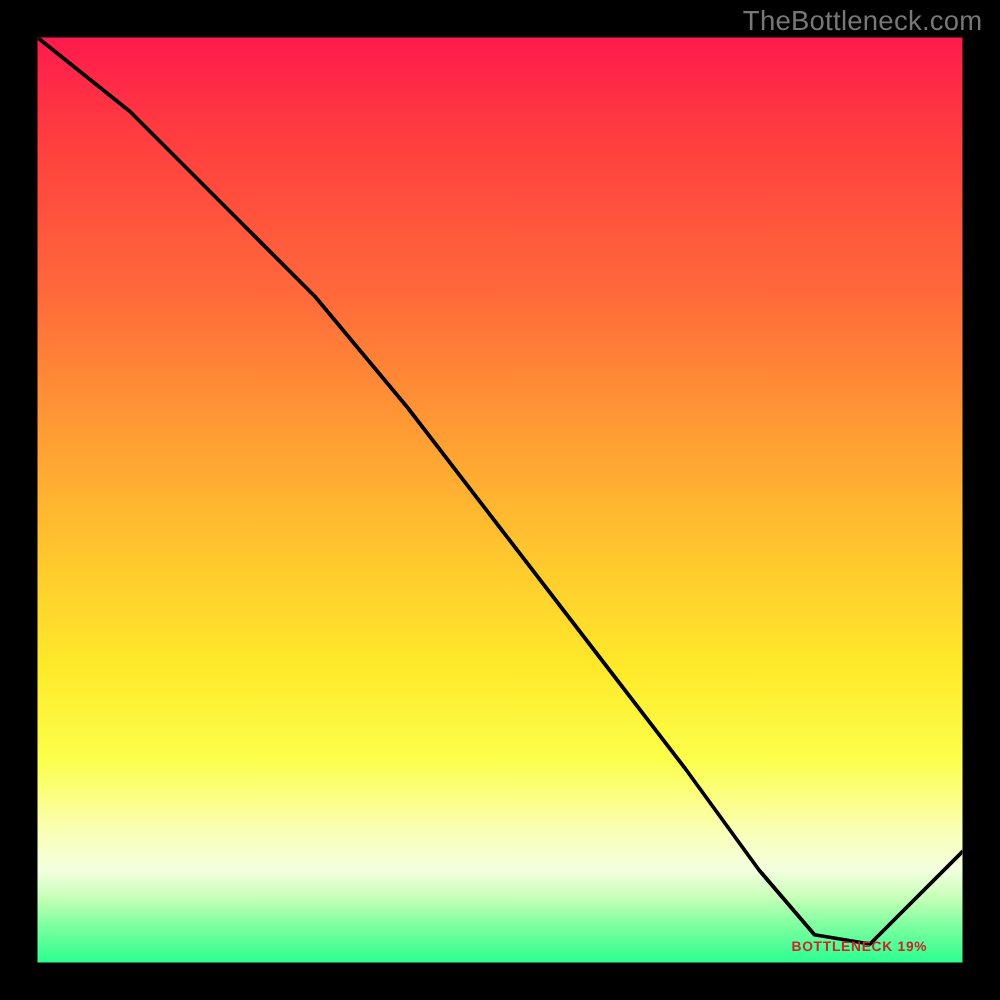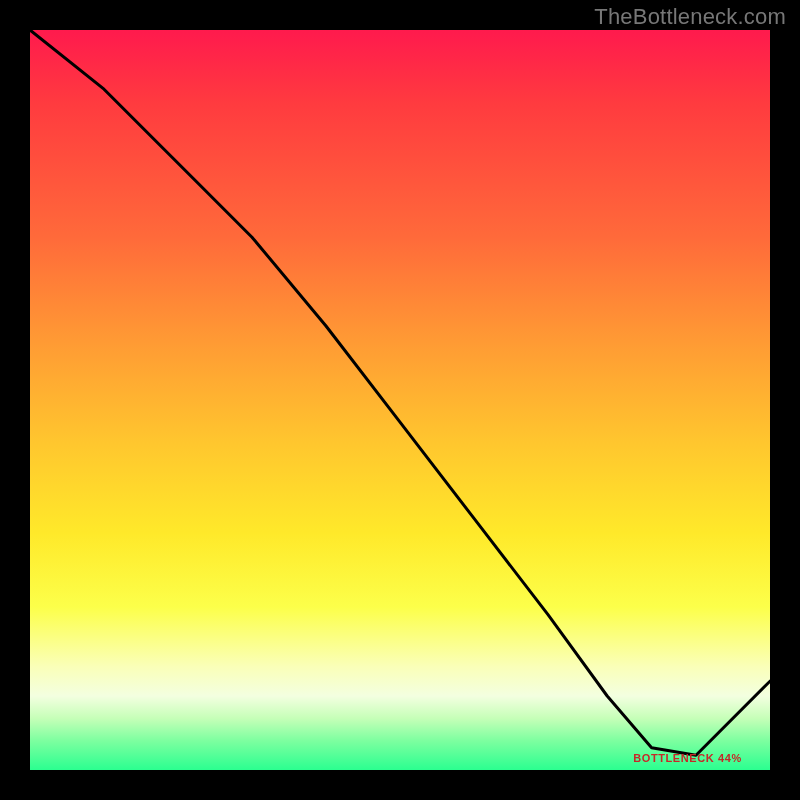--- a/index.html
+++ b/index.html
@@ -77,15 +77,15 @@
 
   <div class="watermark">TheBottleneck.com</div>
 
   <div class="frame">
     <div class="plot"></div>
 
     <svg class="curve" viewBox="0 0 740 740" preserveAspectRatio="none">
       <path d="M0.0 0.0 L74.0 59.2 L162.8 148.0 L222.0 207.2 L296.0 296.0 L370.0 392.2 L444.0 488.4 L518.0 584.6 L577.2 666.0 L621.6 717.8 L666.0 725.2 L740.0 651.2" fill="none" stroke="#000" stroke-width="3" stroke-linejoin="round" stroke-linecap="round"></path>
     </svg>
 
-    <div class="bar-label" style="left: 603.2px; top: 722px;">BOTTLENECK 44%</div>
+    <div class="bar-label" style="left: 603.2px; top: 722px;">BOTTLENECK 19%</div>
   </div>
 </div>
 
 </body></html>

